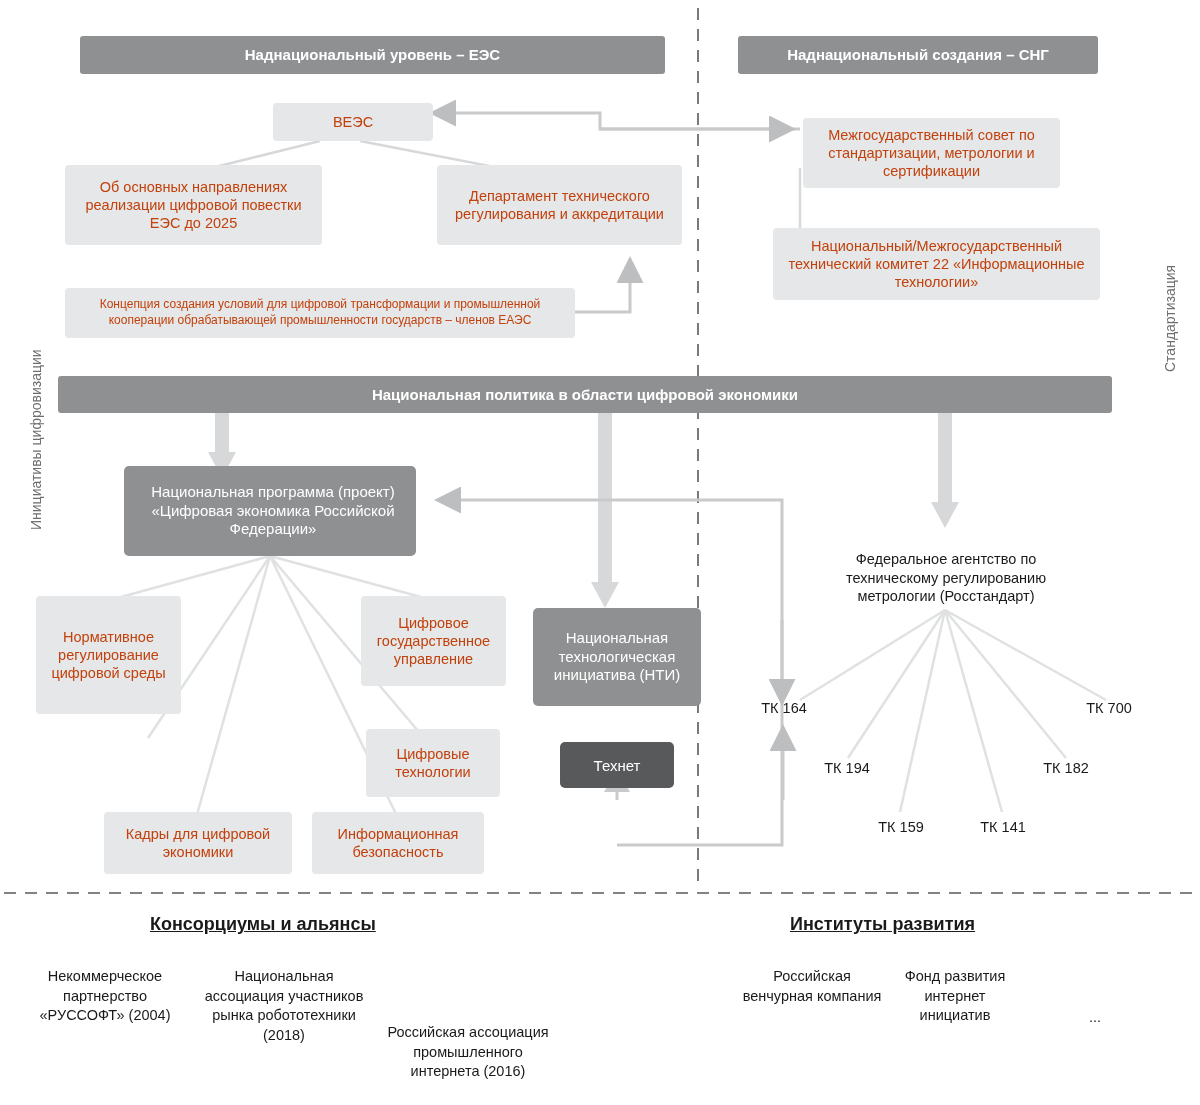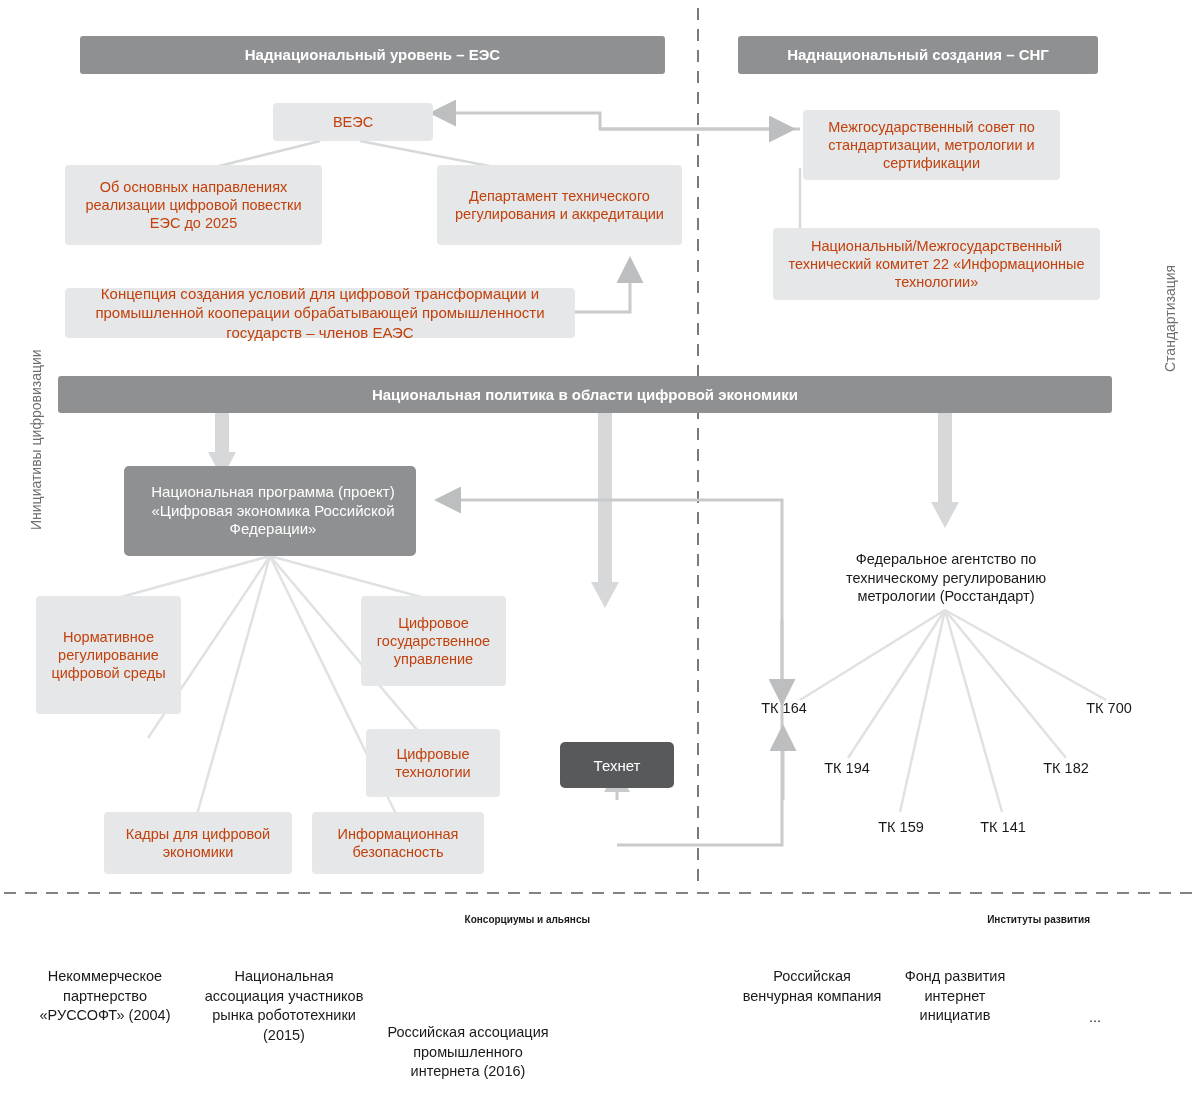--- a/index.html
+++ b/index.html
@@ -54,21 +54,21 @@
     border-radius: 4px;
     display: flex;
     align-items: center;
     justify-content: center;
     text-align: center;
     line-height: 1.25;
     font-size: 14.5px;
     color: #c2410c;
     padding: 4px 6px;
   }
-  .box.small { font-size: 15px; line-height: 1.3; }
+  .box.small { font-size: 12px; line-height: 1.3; }
 
   .box-dark {
     background: #8f9092;
     border-radius: 5px;
     color: #ffffff;
     display: flex;
     align-items: center;
     justify-content: center;
     text-align: center;
     line-height: 1.25;
@@ -112,23 +112,24 @@
     font-size: 14px;
     white-space: nowrap;
     transform-origin: 0 0;
   }
   .vlabel.left  { transform: rotate(-90deg); }
   .vlabel.right { transform: rotate(-90deg); }
 
   
   .sect-title {
     font-weight: bold;
-    font-size: 10px;
-    text-align: right;
-    color: #1a1a1a;
+    font-size: 18px;
+    text-align: left;
+    color: #1a1a1a;
+    text-decoration: underline;
   }
   .foot-item {
     text-align: center;
     font-size: 14.5px;
     line-height: 1.35;
     color: #1a1a1a;
   }
 
   svg.layer {
     position: absolute;
@@ -204,58 +205,59 @@
   <div class="abs hdr-bar" style="left:738px; top:36px; width:360px; height:38px;">Наднациональный создания – СНГ</div>
 
   <div class="abs box" style="left:273px; top:103px; width:160px; height:38px;">ВЕЭС</div>
 
   <div class="abs box" style="left:65px; top:165px; width:257px; height:80px;">Об основных направлениях реализации цифровой повестки ЕЭС до 2025</div>
 
   <div class="abs box" style="left:437px; top:165px; width:245px; height:80px;">Департамент технического регулирования и аккредитации</div>
 
   <div class="abs box small" style="left:65px; top:288px; width:510px; height:50px;">Концепция создания условий для цифровой трансформации и промышленной кооперации обрабатывающей промышленности государств – членов ЕАЭС</div>
 
-  <div class="abs box" style="left:803px; top:110px; width:257px; height:70px;">Межгосударственный совет по стандартизации, метрологии и сертификации</div>
+  <div class="abs box" style="left:803px; top:118px; width:257px; height:70px;">Межгосударственный совет по стандартизации, метрологии и сертификации</div>
 
   <div class="abs box" style="left:773px; top:228px; width:327px; height:72px;">Национальный/Межгосударственный технический комитет 22 «Информационные технологии»</div>
 
   <div class="abs wide-bar" style="left:58px; top:376px; width:1054px; height:37px;">Национальная политика в области цифровой экономики</div>
 
   <div class="abs box-dark" style="left:124px; top:466px; width:292px; height:90px;padding-left:12px;">Национальная программа (проект) «Цифровая экономика Российской Федерации»</div>
 
   <div class="abs box" style="left:36px; top:596px; width:145px; height:118px;">Нормативное регулирование цифровой среды</div>
 
   <div class="abs box" style="left:361px; top:596px; width:145px; height:90px;">Цифровое государственное управление</div>
 
 
   <div class="abs box" style="left:366px; top:729px; width:134px; height:68px;">Цифровые технологии</div>
 
   <div class="abs box" style="left:104px; top:812px; width:188px; height:62px;">Кадры для цифровой экономики</div>
 
   <div class="abs box" style="left:312px; top:812px; width:172px; height:62px;">Информационная безопасность</div>
 
+  <div class="abs box-dark" style="left:533px; top:608px; width:168px; height:98px;">Национальная технологическая инициатива (НТИ)</div>
 
   <div class="abs box-darker" style="left:560px; top:742px; width:114px; height:46px;">Технет</div>
 
   <div class="abs plain" style="left:838px; top:533px; width:216px; height:90px;">Федеральное агентство по техническому регулированию метрологии (Росстандарт)</div>
 
   <div class="abs tk" style="left:752px; top:697px; width:64px; height:22px;">ТК 164</div>
   <div class="abs tk" style="left:814px; top:757px; width:66px; height:22px;">ТК 194</div>
   <div class="abs tk" style="left:868px; top:816px; width:66px; height:22px;">ТК 159</div>
   <div class="abs tk" style="left:970px; top:816px; width:66px; height:22px;">ТК 141</div>
   <div class="abs tk" style="left:1033px; top:757px; width:66px; height:22px;">ТК 182</div>
   <div class="abs tk" style="left:1076px; top:697px; width:66px; height:22px;">ТК 700</div>
 
   <div class="abs sect-title" style="left:150px; top:914px; width:440px;">Консорциумы и альянсы</div>
 
   <div class="abs sect-title" style="left:790px; top:914px; width:300px;">Институты развития</div>
 
   <div class="abs foot-item" style="left:20px; top:967px; width:170px;">Некоммерческое партнерство «РУССОФТ» (2004)</div>
 
-  <div class="abs foot-item" style="left:196px; top:967px; width:176px;">Национальная ассоциация участников рынка робототехники (2015)</div>
+  <div class="abs foot-item" style="left:196px; top:967px; width:176px;">Национальная ассоциация участников рынка робототехники (2018)</div>
 
   <div class="abs foot-item" style="left:380px; top:1009px; width:176px;margin-top:14px;">Российская ассоциация промышленного интернета (2016)</div>
 
 
   <div class="abs foot-item" style="left:742px; top:967px; width:140px;">Российская венчурная компания</div>
 
   <div class="abs foot-item" style="left:890px; top:967px; width:130px;">Фонд развития интернет инициатив</div>
 
   <div class="abs foot-item" style="left:1050px; top:1008px; width:90px;">...</div>
 

